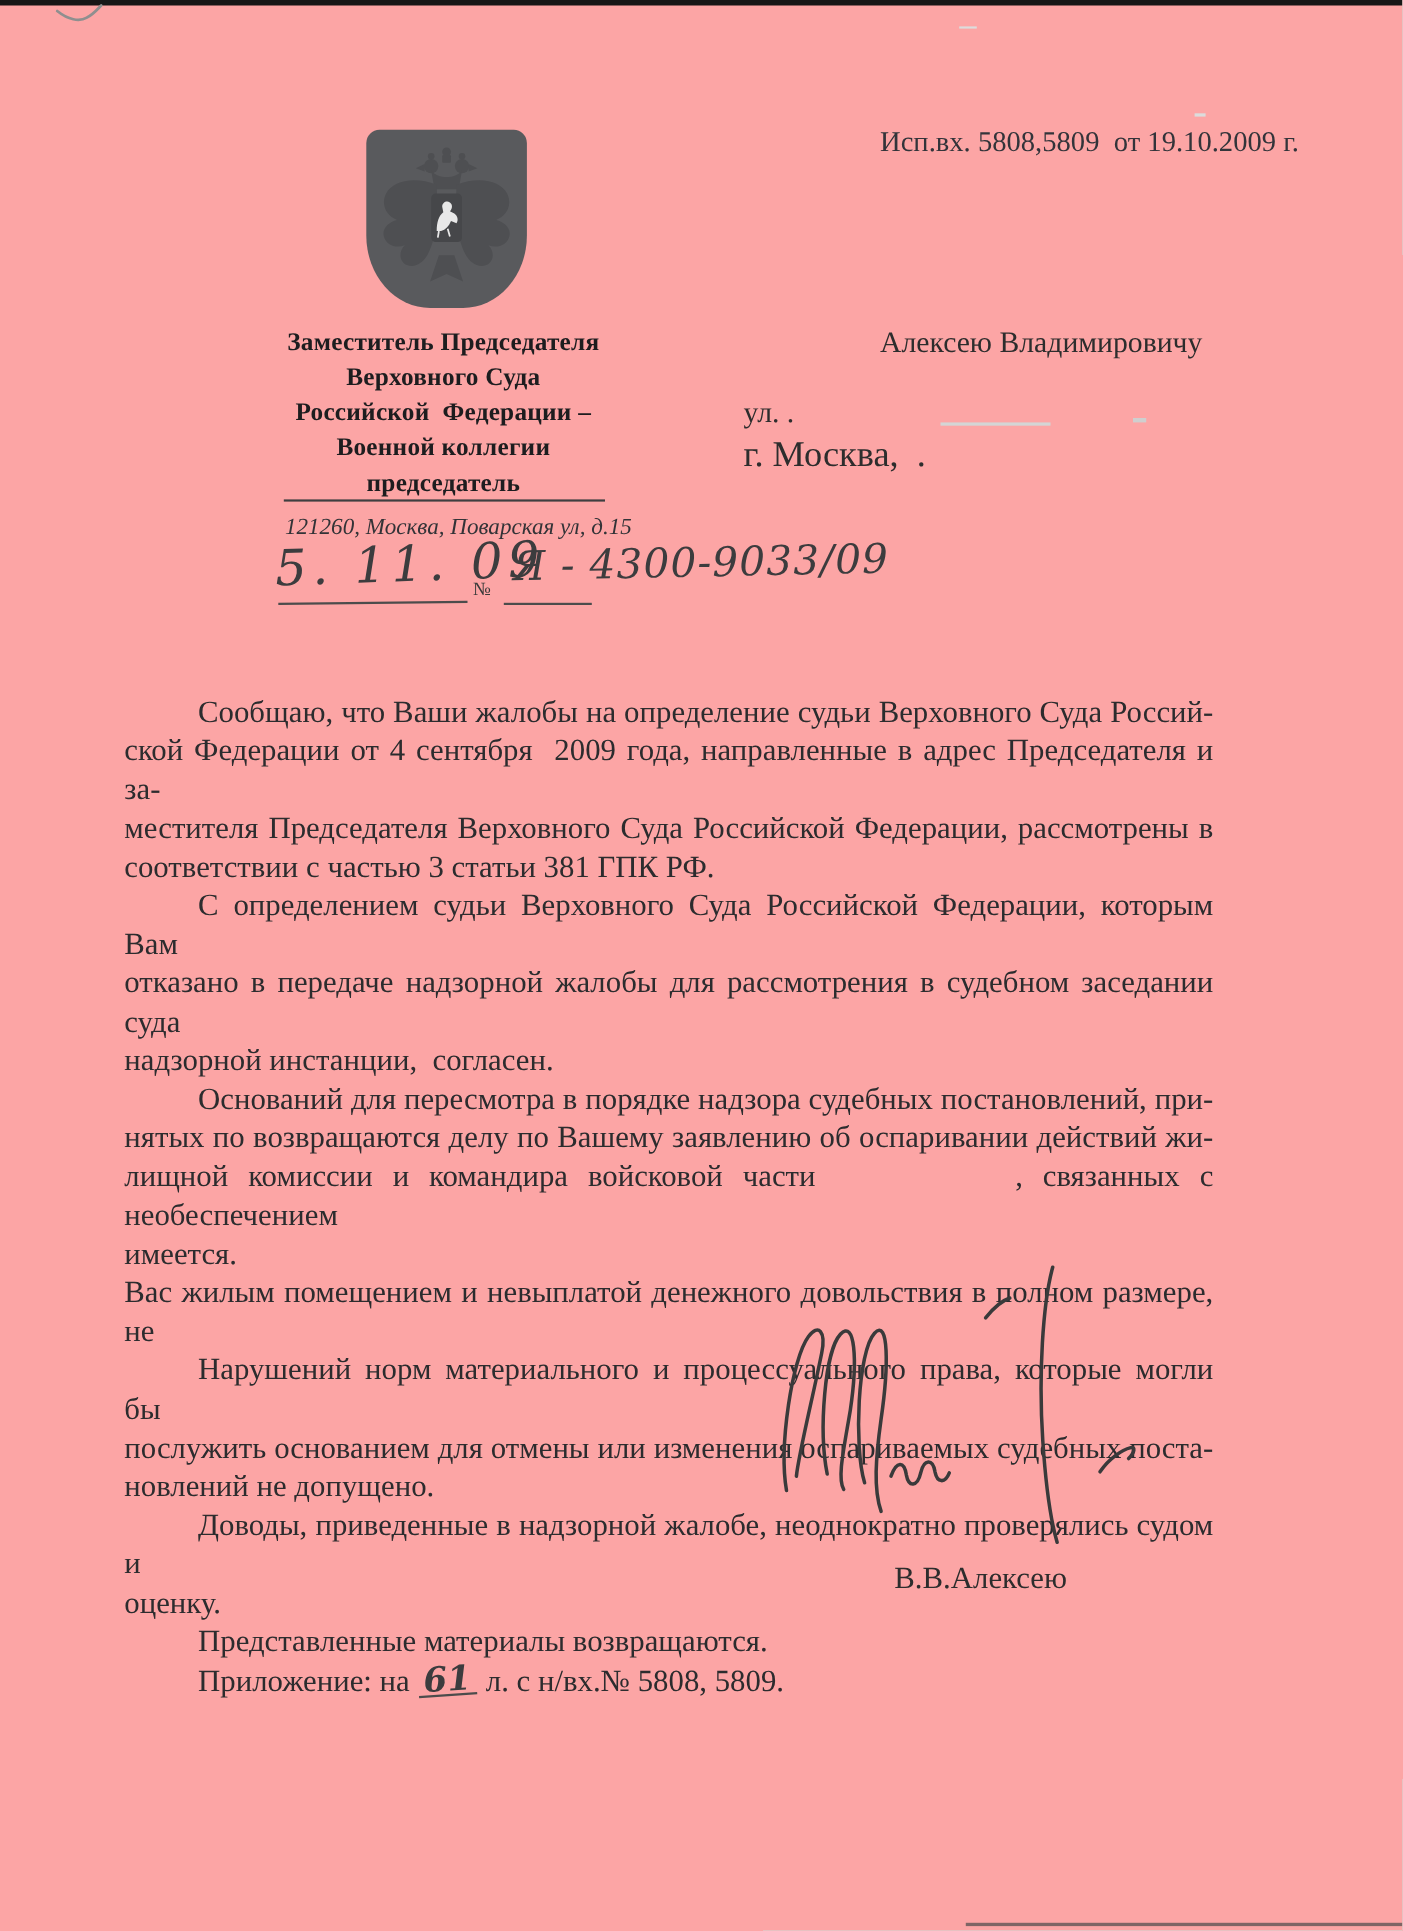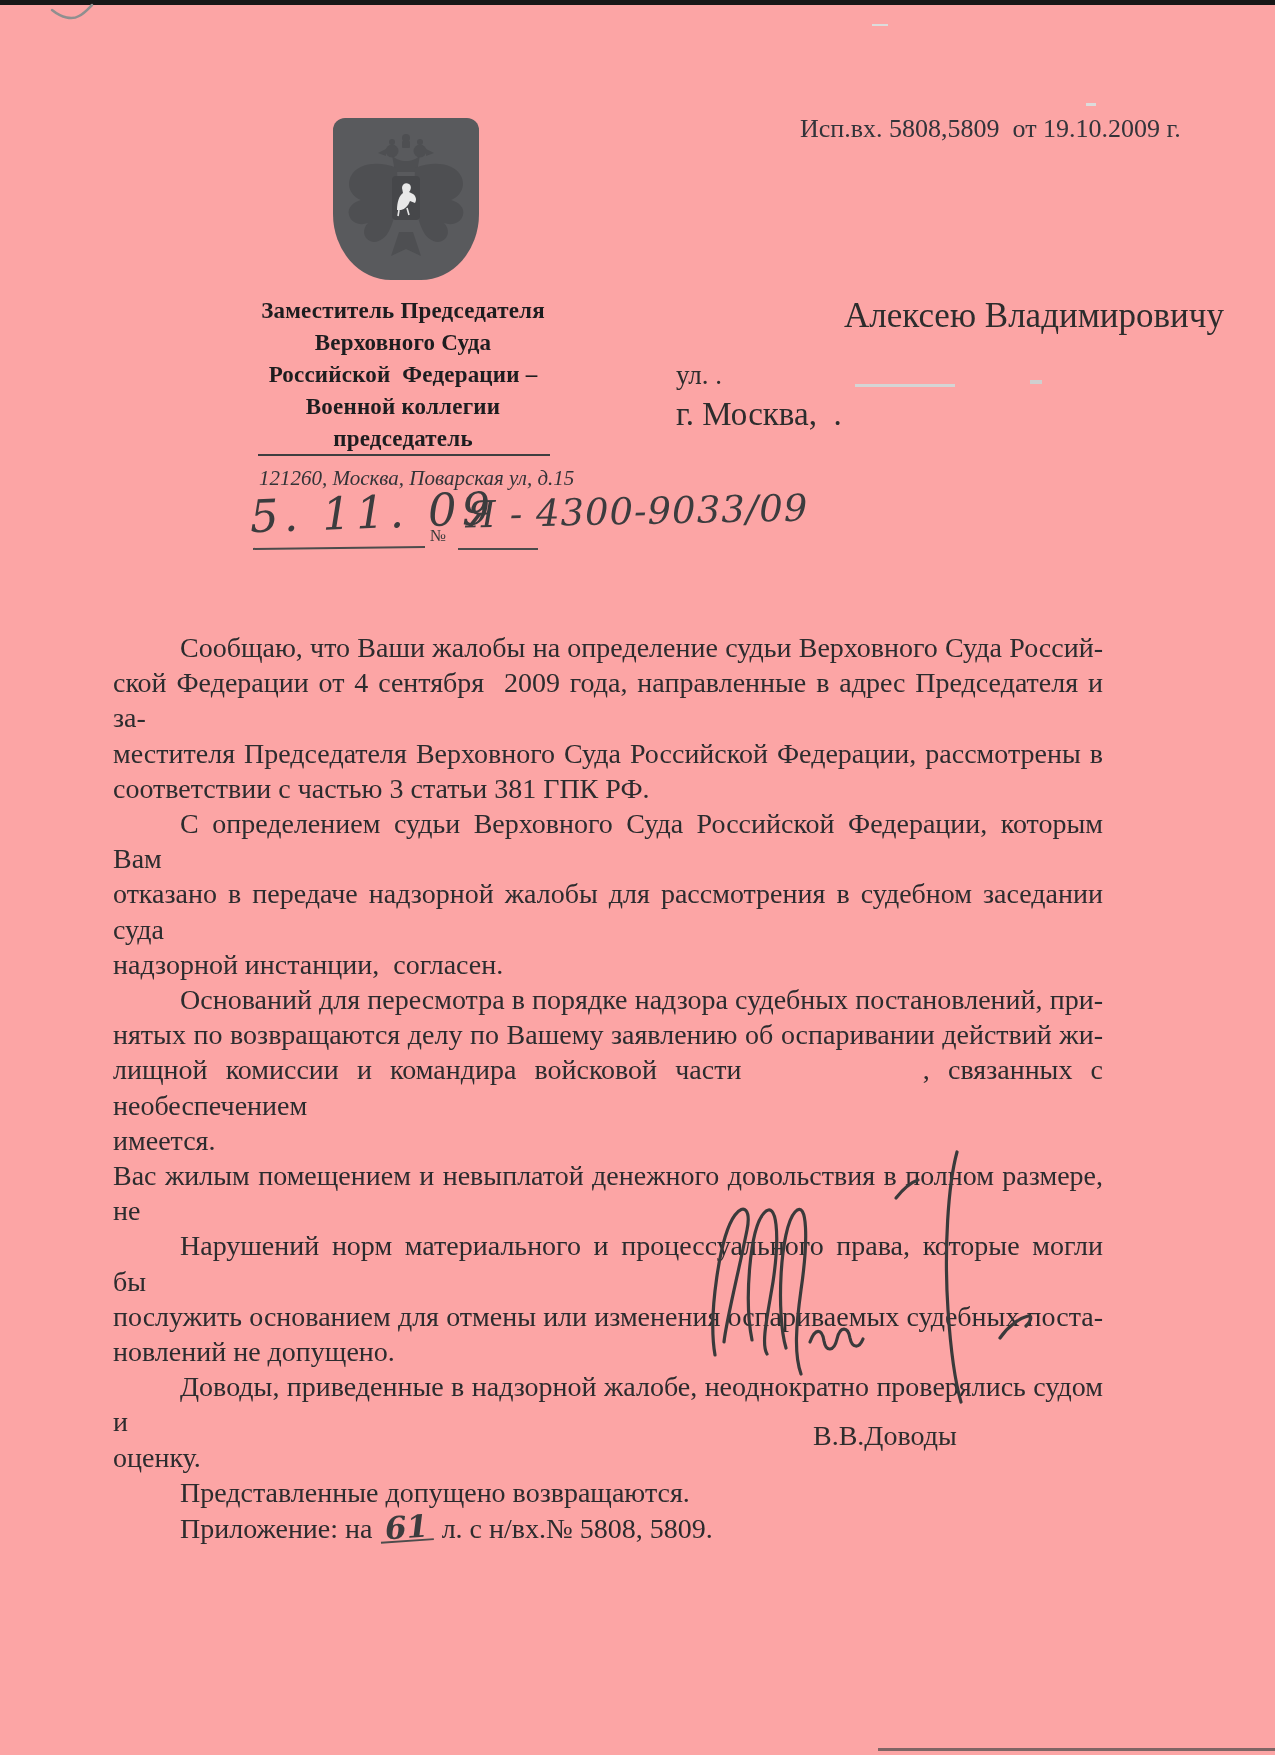--- a/index.html
+++ b/index.html
@@ -31,21 +31,21 @@
   .lh-rule { position:absolute; left:258px; top:454px; width:292px; height:2px; background:#3e3e40; }
   .lh-address { position:absolute; left:259px; top:466px; font-style:italic; font-size:21px; color:#333337; white-space:nowrap; }
 
   .hand { font-family:"DejaVu Serif",serif; font-style:italic; color:#3c3c3e; white-space:nowrap; }
   .hand-date { position:absolute; left:250px; top:486px; font-size:45px; letter-spacing:5px; transform:rotate(-2deg); }
   .date-underline { position:absolute; left:253px; top:547px; width:172px; height:2px; background:#4c4c4c; transform:rotate(-0.6deg); }
   .num-sign { position:absolute; left:430px; top:526px; font-size:17px; color:#3a3a3a; }
   .num-underline { position:absolute; left:458px; top:548px; width:80px; height:2px; background:#4c4c4c; }
   .hand-number { position:absolute; left:466px; top:490px; font-size:37px; letter-spacing:1px; transform:rotate(-1.2deg); }
 
-  .recipient-name { position:absolute; left:844px; top:296px; font-size:35px; white-space:nowrap; }
+  .recipient-name { position:absolute; left:800px; top:296px; font-size:27px; white-space:nowrap; }
   .recipient-street { position:absolute; left:676px; top:360px; font-size:27px; white-space:nowrap; }
   .recipient-city { position:absolute; left:676px; top:396px; font-size:33px; white-space:nowrap; }
 
   .body-text { position:absolute; left:113px; top:630px; width:990px; font-size:28px; line-height:35.2px; color:#2c2c2e; }
   .line { text-align:justify; text-align-last:justify; text-justify:inter-word; }
   .line.last { text-align-last:left; }
   .line.first { text-indent:67px; }
   .attachment-line { padding-left:67px; margin-top:1px; }
   .hand-sheets {
     display:inline-block; margin:0 8px; padding:0 5px 0 5px;
@@ -142,35 +142,35 @@
     <div class="paragraph">
         <div class="line first">Нарушений норм материального и процессуального права, которые могли бы</div>
         <div class="line">послужить основанием для отмены или изменения оспариваемых судебных поста-</div>
         <div class="line last">новлений не допущено.</div>
       </div>
     <div class="paragraph">
         <div class="line first">Доводы, приведенные в надзорной жалобе, неоднократно проверялись судом и</div>
         <div class="line last">оценку.</div>
       </div>
     <div class="paragraph">
-        <div class="line first last">Представленные допущено возвращаются.</div>
+        <div class="line first last">Представленные материалы возвращаются.</div>
       </div>
     <div class="attachment-line">
       <span>Приложение: на</span><span class="hand-sheets">61</span><span>л. с н/вх.№ 5808, 5809.</span>
     </div>
   </div>
 
   <svg class="signature-svg" width="400" height="290" viewBox="0 0 400 290">
     <g stroke="#3a3a3b" stroke-width="3.2" fill="none" stroke-linecap="round">
       <path d="M55,225 C48,185 60,105 75,85 C84,73 91,80 87,100 C79,140 66,192 64,212"></path>
       <path d="M92,210 C84,170 90,98 104,83 C117,69 120,105 113,152 C107,188 101,214 107,224"></path>
       <path d="M126,218 C116,185 120,98 135,82 C148,68 148,112 141,160 C136,196 134,224 141,244"></path>
       <path d="M150,212 c5,-14 12,-14 14,-1 c2,11 10,11 13,-2 c3,-13 11,-13 13,-1 c2,10 9,11 13,1"></path>
       <path d="M297,22 C288,55 284,120 288,180 C291,225 296,255 301,272"></path>
       <path d="M340,208 C348,196 360,188 368,186 C372,185 372,190 366,196"></path>
       <path d="M236,68 C244,58 252,52 258,50"></path>
     </g>
   </svg>
 
-  <div class="signer-name">В.В.Доводы</div>
+  <div class="signer-name">В.В.Алексею</div>
 
   <div class="scan-bottom"></div>
 </div>
 
 </body></html>

